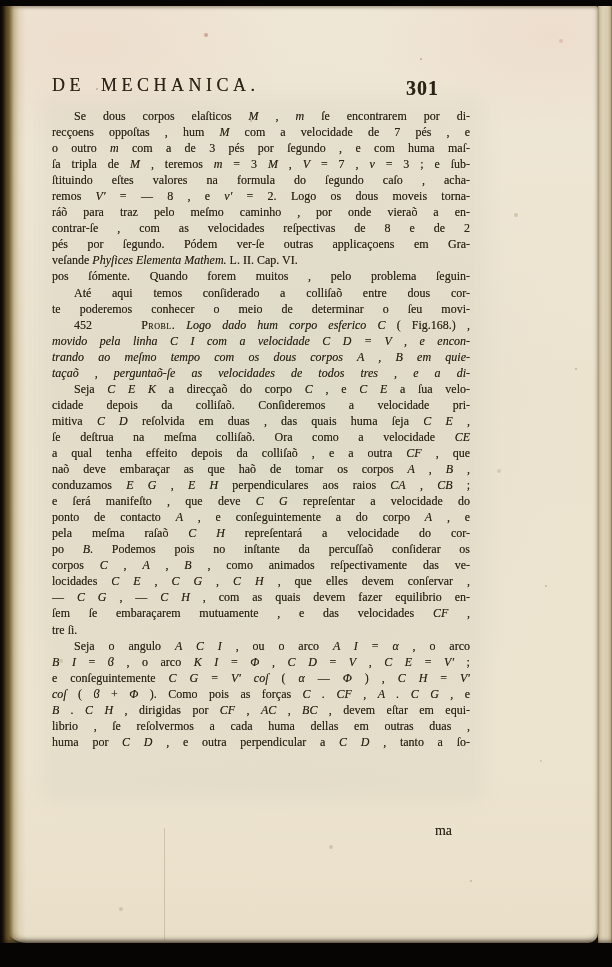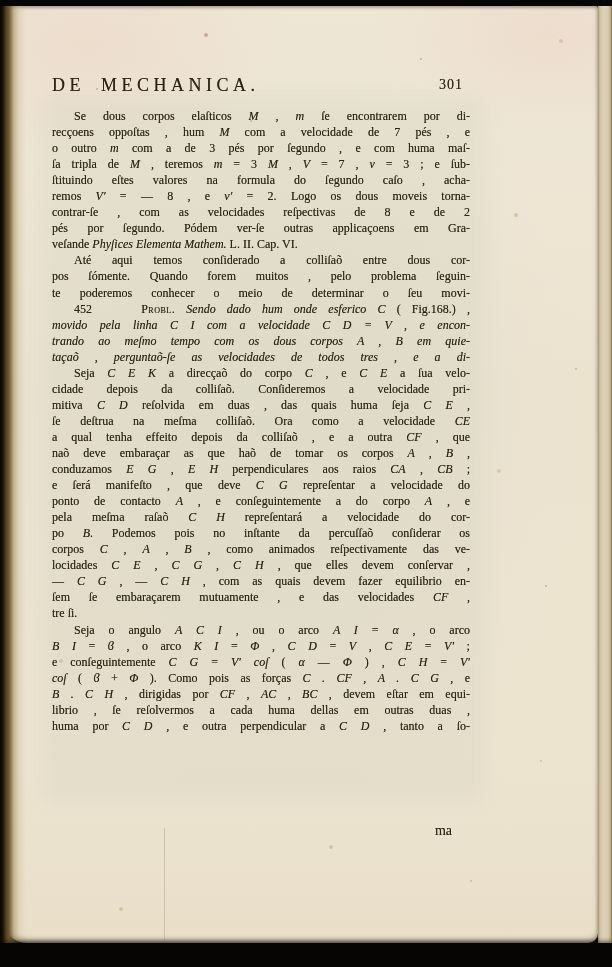--- a/index.html
+++ b/index.html
@@ -74,22 +74,22 @@
   }
   
   .ink{color:var(--ink,#2a2316);text-shadow:0 0 0.5px rgba(42,35,22,0.55);}
   #running-head{
     position:absolute;left:52px;top:75px;width:400px;
     text-align:left;
     font-size:18px;font-weight:normal;
     letter-spacing:4.5px;word-spacing:7px;
   }
   #page-number{
-    position:absolute;left:439px;top:77px;width:40px;
-    font-size:14px;font-weight:normal;letter-spacing:1px;
+    position:absolute;left:406px;top:77px;width:40px;
+    font-size:20px;font-weight:bold;letter-spacing:1px;
   }
   #text-block{
     position:absolute;left:52px;top:108px;width:418px;
     font-size:12px;
   }
   .line{
     height:16.06px;line-height:16.06px;
     text-align:justify;text-align-last:justify;
     white-space:nowrap;
   }
@@ -119,31 +119,32 @@
   <div id="page-number" class="ink">301</div>
 
   <div id="text-block" class="ink">
       <div>
         <div class="line ind">Se dous corpos elaſticos <i>M</i> , <i>m</i> ſe encontrarem por di-</div>
         <div class="line">recçoens oppoſtas , hum <i>M</i> com a velocidade de 7 pés , e</div>
         <div class="line">o outro <i>m</i> com a de 3 pés por ſegundo , e com huma maſ-</div>
         <div class="line">ſa tripla de <i>M</i> , teremos <i>m</i> = 3 <i>M</i> , <i>V</i> = 7 , <i>v</i> = 3 ; e ſub-</div>
         <div class="line">ſtituindo eſtes valores na formula do ſegundo caſo , acha-</div>
         <div class="line">remos <i>V′</i> = — 8 , e <i>v′</i> = 2. Logo os dous moveis torna-</div>
+        <div class="line">ráõ para traz pelo meſmo caminho , por onde vieraõ a en-</div>
         <div class="line">contrar-ſe , com as velocidades reſpectivas de 8 e de 2</div>
         <div class="line">pés por ſegundo. Pódem ver-ſe outras applicaçoens em Gra-</div>
         <div class="line no-j">veſande <i>Phyſices Elementa Mathem.</i> L. II. Cap. VI.</div>
       </div>
       <div>
+        <div class="line">pos ſómente. Quando forem muitos , pelo problema ſeguin-</div>
         <div class="line ind">Até aqui temos conſiderado a colliſaõ entre dous cor-</div>
-        <div class="line">pos ſómente. Quando forem muitos , pelo problema ſeguin-</div>
         <div class="line">te poderemos conhecer o meio de determinar o ſeu movi-</div>
       </div>
       <div>
-        <div class="line ind">452 <span class="sc">Probl.</span> <i>Sendo dado hum onde esferico C</i> ( Fig.168.) ,</div>
+        <div class="line ind">452 <span class="sc">Probl.</span> <i>Logo dado hum corpo esferico C</i> ( Fig.168.) ,</div>
         <div class="line"><i>movido pela linha C I com a velocidade C D = V , e encon-</i></div>
         <div class="line"><i>trando ao meſmo tempo com os dous corpos A , B em quie-</i></div>
         <div class="line"><i>taçaõ , perguntaõ-ſe as velocidades de todos tres , e a di-</i></div>
       </div>
       <div>
         <div class="line ind">Seja <i>C E K</i> a direcçaõ do corpo <i>C</i> , e <i>C E</i> a ſua velo-</div>
         <div class="line">cidade depois da colliſaõ. Conſideremos a velocidade pri-</div>
         <div class="line">mitiva <i>C D</i> reſolvida em duas , das quais huma ſeja <i>C E</i> ,</div>
         <div class="line">ſe deſtrua na meſma colliſaõ. Ora como a velocidade <i>CE</i></div>
         <div class="line">a qual tenha effeito depois da colliſaõ , e a outra <i>CF</i> , que</div>

